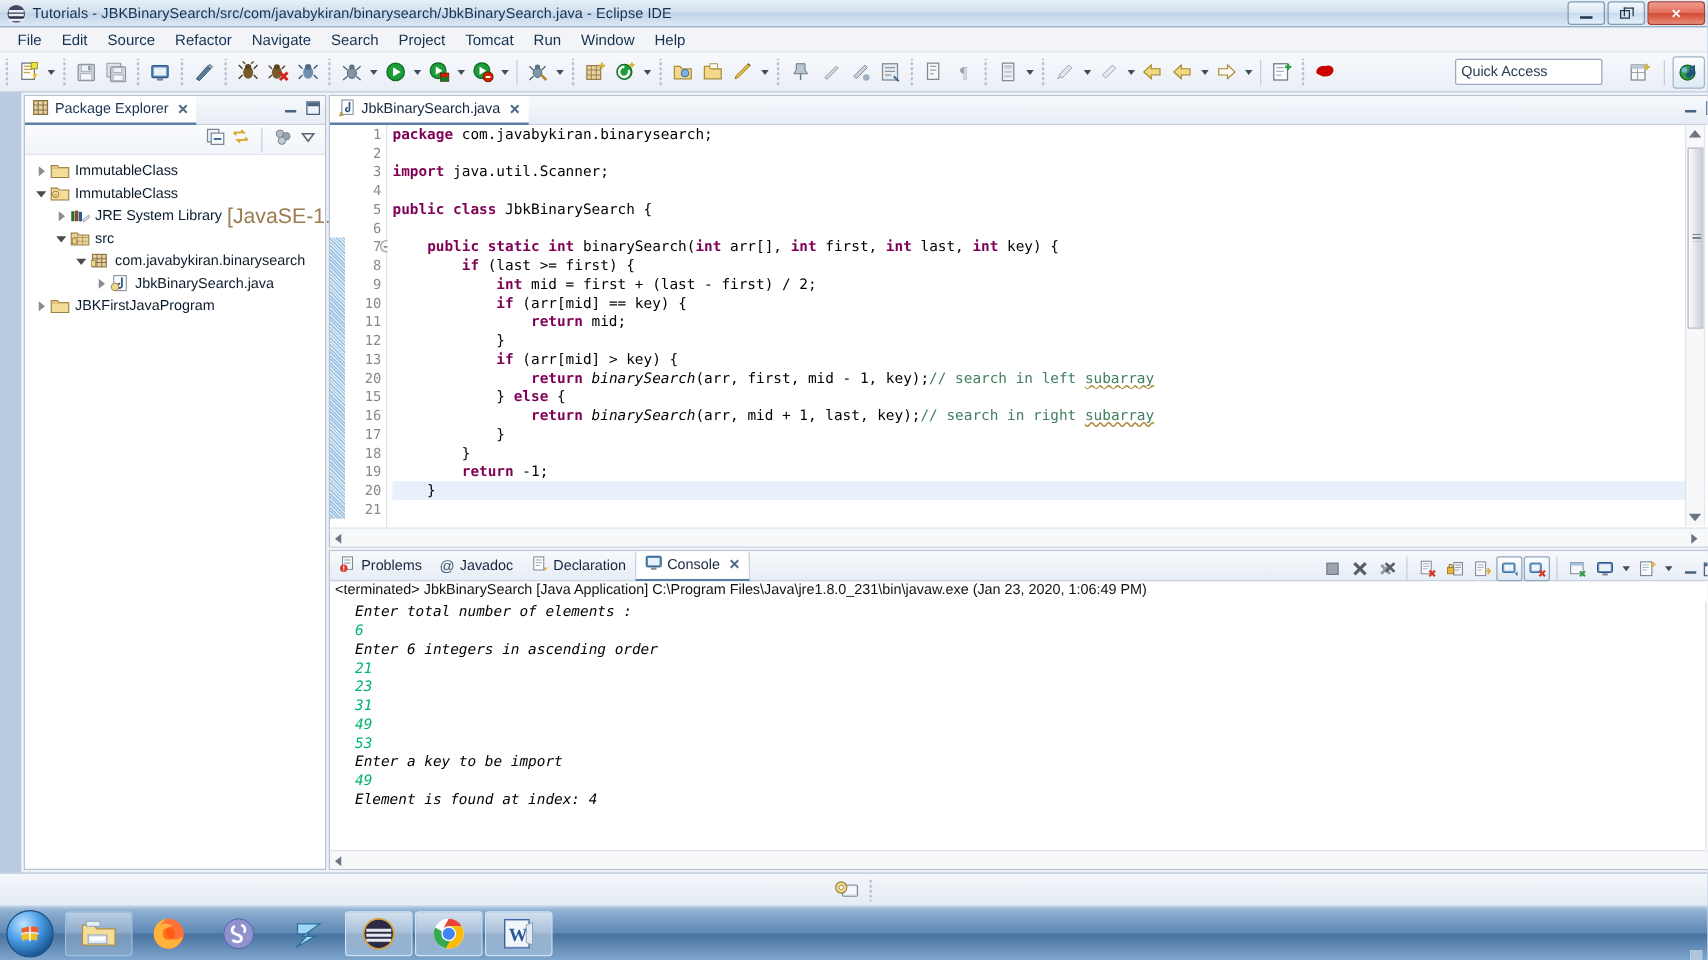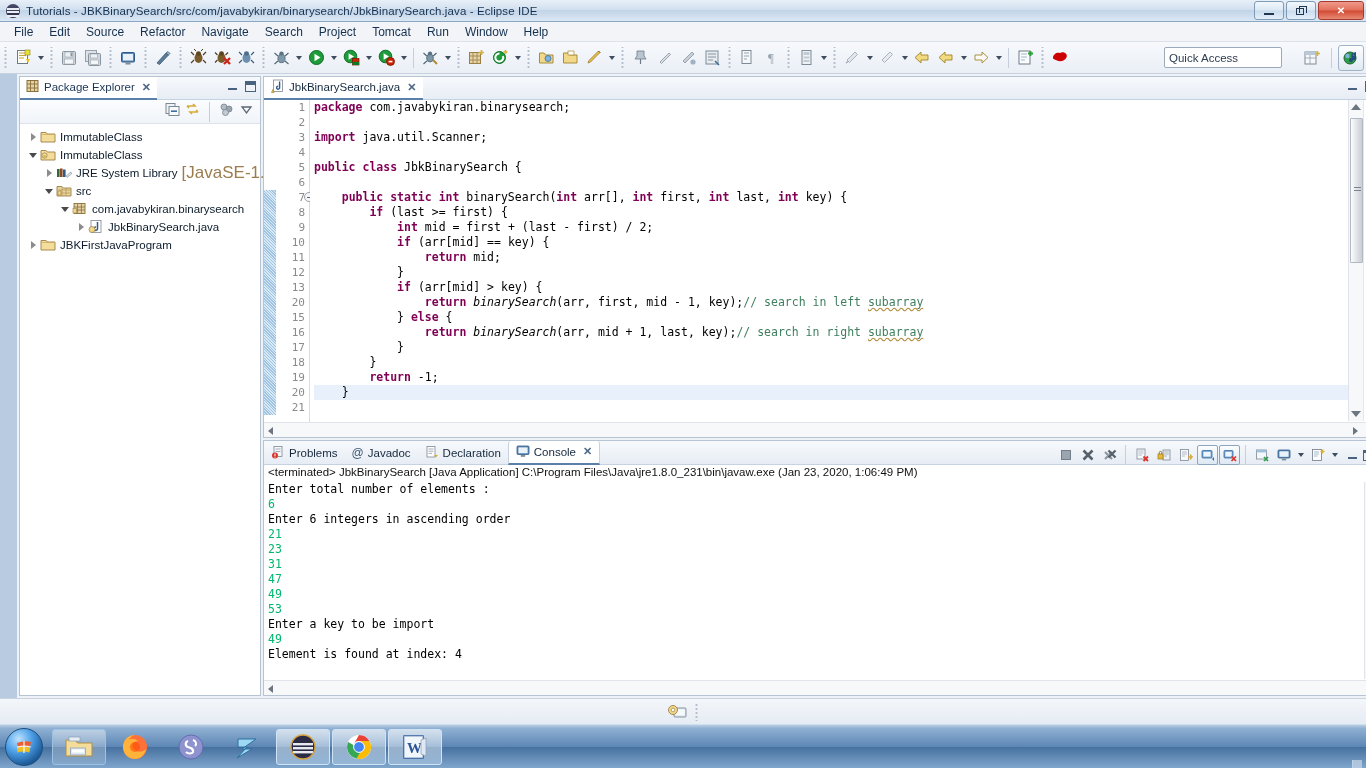--- a/index.html
+++ b/index.html
@@ -294,21 +294,21 @@
   }
   .ctool { width: 21px; height: 20px; display: flex; align-items: center; justify-content: center; }
   .ctool.framed { border: 1px solid #8ea6bd; border-radius: 2px; background: linear-gradient(to bottom,#fcfdfe,#dde8f3); }
   .console-header {
     height: 17px; font-size: 11.5px; color: #111111; padding: 1px 0 0 4px;
     white-space: nowrap; background: #ffffff;
   }
   .console-out {
     position: absolute; left: 0; top: 41px; right: 16px; bottom: 16px;
     font-family: "DejaVu Sans Mono", monospace; font-size: 11.5px;
-    padding-left: 4px; background: #ffffff; overflow: hidden;
+    padding-left: 20px; background: #ffffff; overflow: hidden; font-style: italic;
   }
   .oline { height: 15px; line-height: 15px; white-space: pre; }
   .o-sys { color: #000000; }
   .o-in  { color: #00b66e; }
   .c-vscroll {
     position: absolute; right: 0; top: 41px; width: 16px; bottom: 16px;
     background: #f7f8fa; border-left: 1px solid #e0e4ea;
   }
   .c-hscroll {
     position: absolute; left: 0; right: 0; bottom: 0; height: 15px;
@@ -1046,21 +1046,20 @@
 
       <div class="console-header">&lt;terminated&gt; JbkBinarySearch [Java Application] C:\Program Files\Java\jre1.8.0_231\bin\javaw.exe (Jan 23, 2020, 1:06:49 PM)</div>
 
       <div class="console-out" id="console-out">
           <div class="oline o-sys">Enter total number of elements : </div>
           <div class="oline o-in">6</div>
           <div class="oline o-sys">Enter 6 integers in ascending order</div>
           <div class="oline o-in">21</div>
           <div class="oline o-in">23</div>
           <div class="oline o-in">31</div>
-          <div class="oline o-in">47</div>
           <div class="oline o-in">49</div>
           <div class="oline o-in">53</div>
           <div class="oline o-sys">Enter a key to be import</div>
           <div class="oline o-in">49</div>
           <div class="oline o-sys">Element is found at index: 4</div>
         </div>
 
       <div class="c-vscroll">
         <div class="sb-arrow sb-up" style="left:3px;"></div>
         <div class="sb-arrow sb-down" style="left:3px;"></div>

